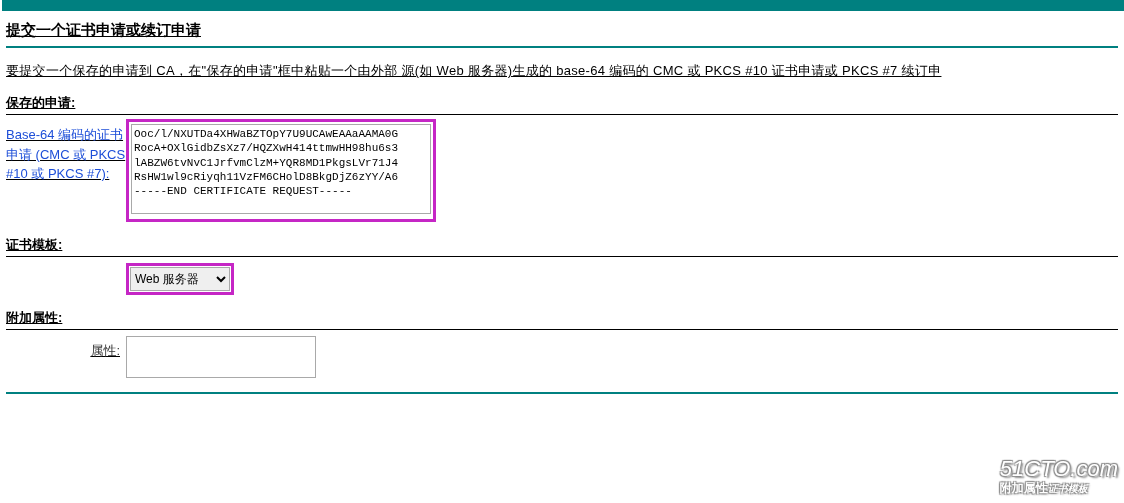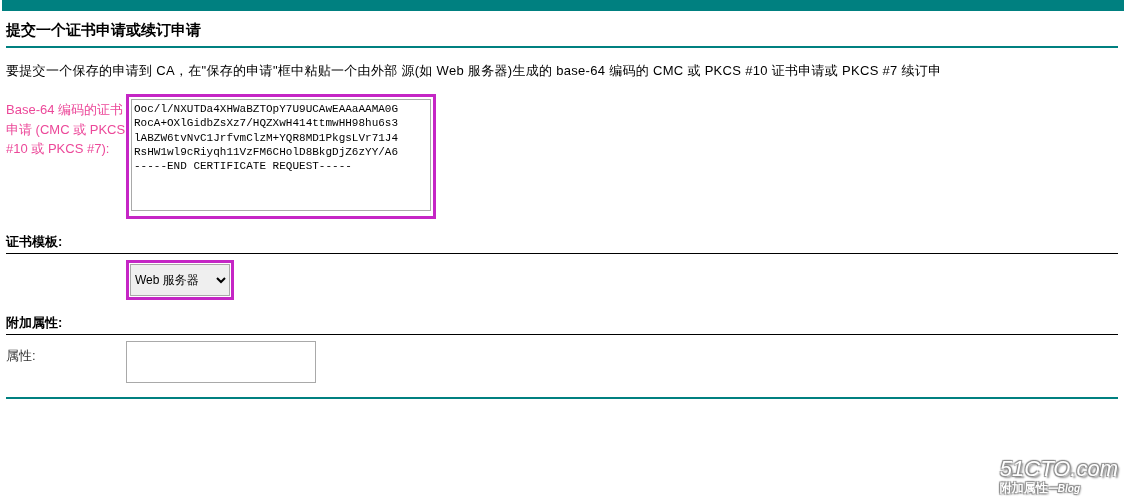--- a/index.html
+++ b/index.html
@@ -14,20 +14,21 @@
       position: relative;
     }
     .top-bar {
       background: #008080;
       height: 11px;
       width: 100%;
       margin-left: 2px;
     }
     .content {
       padding: 10px 6px 0 6px;
+      text-decoration: underline;
     }
     .page-title {
       font-size: 15px;
       font-weight: bold;
       color: #000;
       padding-bottom: 6px;
       border-bottom: 2px solid #008080;
       margin-bottom: 14px;
     }
     .instructions {
@@ -45,36 +46,36 @@
       padding-bottom: 2px;
       margin-bottom: 4px;
     }
     .saved-request-row {
       display: flex;
       align-items: flex-start;
     }
     .saved-request-label {
       width: 120px;
       font-size: 13px;
-      color: #ec4899;
+      color: #1d4ed8;
       padding-top: 6px;
       line-height: 1.5;
       flex-shrink: 0;
     }
     .highlight-box {
       border: 3px solid #c526c5;
       padding: 2px;
       display: inline-block;
     }
     .request-textarea-wrap {
       position: relative;
     }
     .request-textarea {
       width: 300px;
-      height: 112px;
+      height: 90px;
       font-family: "Courier New", monospace;
       font-size: 11px;
       resize: none;
       overflow-y: scroll;
       overflow-x: scroll;
       white-space: pre;
       border: 1px solid #a9a9a9;
       padding: 2px;
       line-height: 1.3;
     }
@@ -82,37 +83,38 @@
       margin-top: 14px;
     }
     .template-row {
       margin-top: 6px;
       margin-left: 120px;
     }
     .template-select {
       width: 100px;
       font-size: 12px;
       border: 1px solid #a9a9a9;
-      height: 32px;
+      height: 24px;
     }
     .highlight-small {
       border: 3px solid #c526c5;
       display: inline-block;
       padding: 1px;
     }
     .attr-section {
       margin-top: 14px;
     }
     .attr-row {
       display: flex;
       align-items: flex-start;
       margin-top: 6px;
     }
     .attr-label {
       width: 120px;
+      text-align: right;
       padding-right: 6px;
       font-size: 13px;
       color: #333;
       padding-top: 6px;
     }
     .attr-textarea {
       width: 190px;
       height: 42px;
       border: 1px solid #a9a9a9;
       resize: none;
@@ -166,20 +168,21 @@
 <body>
 
 <div class="top-bar"></div>
 
 <div class="content">
 
   <div class="page-title">提交一个证书申请或续订申请</div>
 
   <div class="instructions">要提交一个保存的申请到 CA，在"保存的申请"框中粘贴一个由外部 源(如 Web 服务器)生成的 base-64 编码的 CMC 或 PKCS #10 证书申请或 PKCS #7 续订申</div>
 
+  <div class="section-label">保存的申请:</div>
 
   <div class="saved-request-row">
     <div class="saved-request-label">Base-64 编码的证书申请 (CMC 或 PKCS #10 或 PKCS #7):</div>
     <div class="highlight-box">
       <div class="request-textarea-wrap">
         <textarea class="request-textarea" wrap="off" style="">Ooc/l/NXUTDa4XHWaBZTOpY7U9UCAwEAAaAAMA0G
 RocA+OXlGidbZsXz7/HQZXwH414ttmwHH98hu6s3
 lABZW6tvNvC1JrfvmClzM+YQR8MD1PkgsLVr71J4
 RsHW1wl9cRiyqh11VzFM6CHolD8BkgDjZ6zYY/A6
 -----END CERTIFICATE REQUEST-----</textarea>
@@ -207,15 +210,15 @@
   </div>
 
   <div class="divider"></div>
 
 
 </div>
 
 <div class="watermark">
   <div class="wm-main">51CTO.com</div>
   <div class="wm-sub">
-    <span>附加属性</span><span class="wm-blog">一Blog</span>
+    <span>附加属性</span><span class="wm-blog">证书模板</span>
   </div>
 </div>
 
 </body></html>

